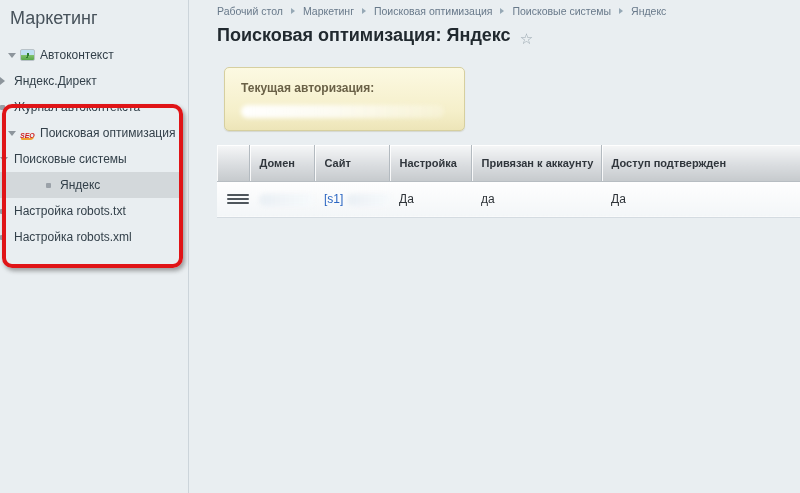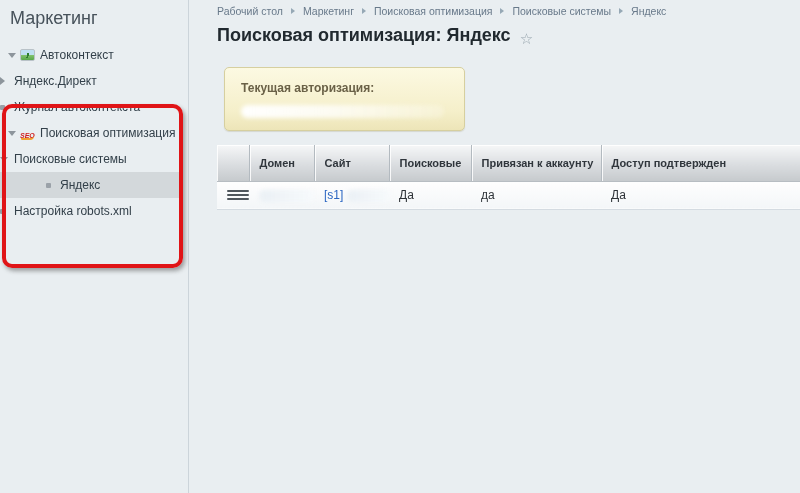--- a/index.html
+++ b/index.html
@@ -114,21 +114,21 @@
     border-right: 1px solid #b3bac0;
     border-bottom: 1px solid #b7bdc2;
     box-shadow: inset 1px 1px 0 rgba(255,255,255,0.85);
     font-size: 11px; font-weight: bold; color: #30363c;
     text-align: left; padding: 0 0 0 10px; white-space: nowrap; overflow: hidden;
     cursor: pointer;
   }
   .grid th.menu-col { cursor: default; }
   .grid th:last-child { border-right: none; }
   .grid td {
-    height: 28px;
+    height: 36px;
     background: linear-gradient(180deg, #fefefe 0%, #f3f6f8 100%);
     border-bottom: 1px solid #d4dbe1;
     font-size: 12px; color: #2e3338;
     padding: 0 0 0 10px; white-space: nowrap; vertical-align: middle;
   }
   .col-menu { width: 32px; }
   .col-domain { width: 65px; }
   .col-site { width: 75px; }
   .col-active { width: 82px; }
   .col-linked { width: 130px; }
@@ -196,20 +196,26 @@
     </div>
 
     <div class="menu-item ind-2 selected">
       <span class="tree-marker">
           <span class="bullet"></span>
         </span>
       <span class="menu-label">Яндекс</span>
     </div>
 
 
+    <div class="menu-item ind-1">
+      <span class="tree-marker">
+          <span class="bullet"></span>
+        </span>
+      <span class="menu-label">Настройка robots.txt</span>
+    </div>
 
     <div class="menu-item ind-1">
       <span class="tree-marker">
           <span class="bullet"></span>
         </span>
       <span class="menu-label">Настройка robots.xml</span>
     </div>
 
   </div>
 
@@ -247,21 +253,21 @@
         <col class="col-site">
       <col class="col-active">
         <col class="col-linked">
         <col class="col-access">
     </colgroup>
     <thead>
       <tr>
         <th class="menu-col"></th>
         <th>Домен</th>
         <th>Сайт</th>
-        <th>Поисковые</th>
+        <th>Настройка</th>
         <th>Привязан к аккаунту</th>
         <th>Доступ подтвержден</th>
       </tr>
     </thead>
     <tbody>
       <tr>
         <td>
           <span class="hamburger"><i></i><i></i><i></i></span>
         </td>
         <td>

